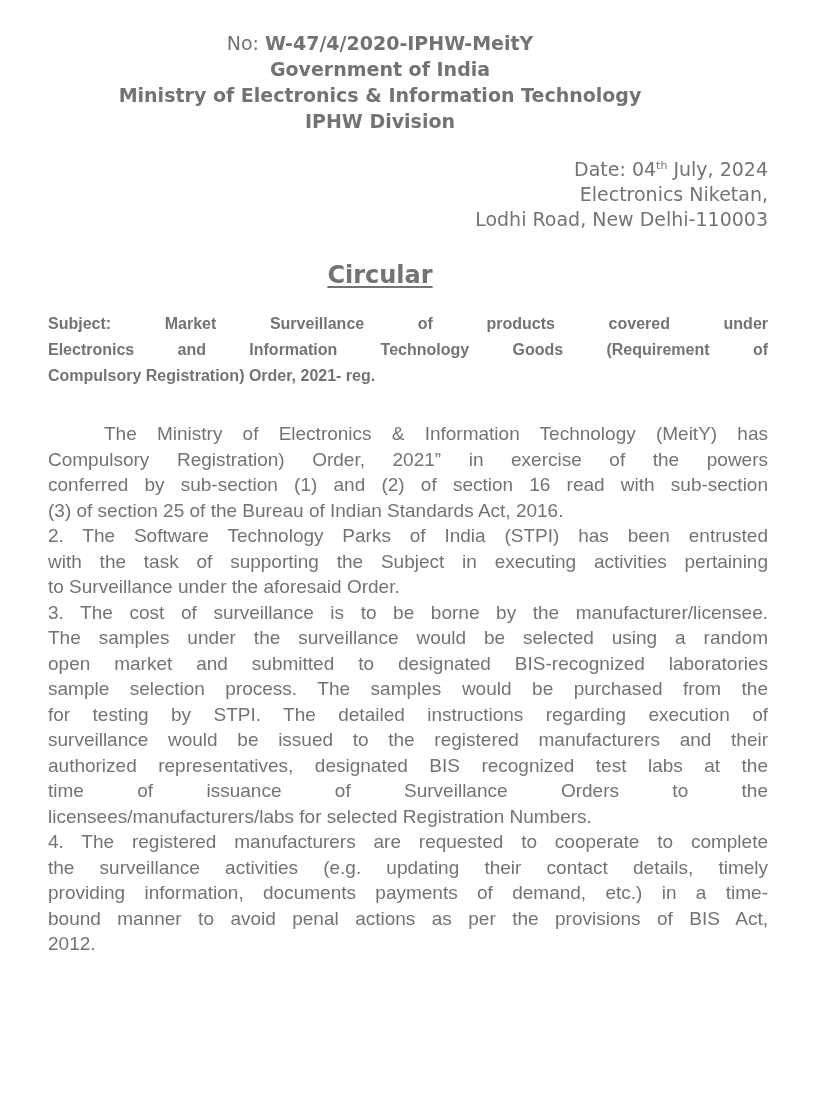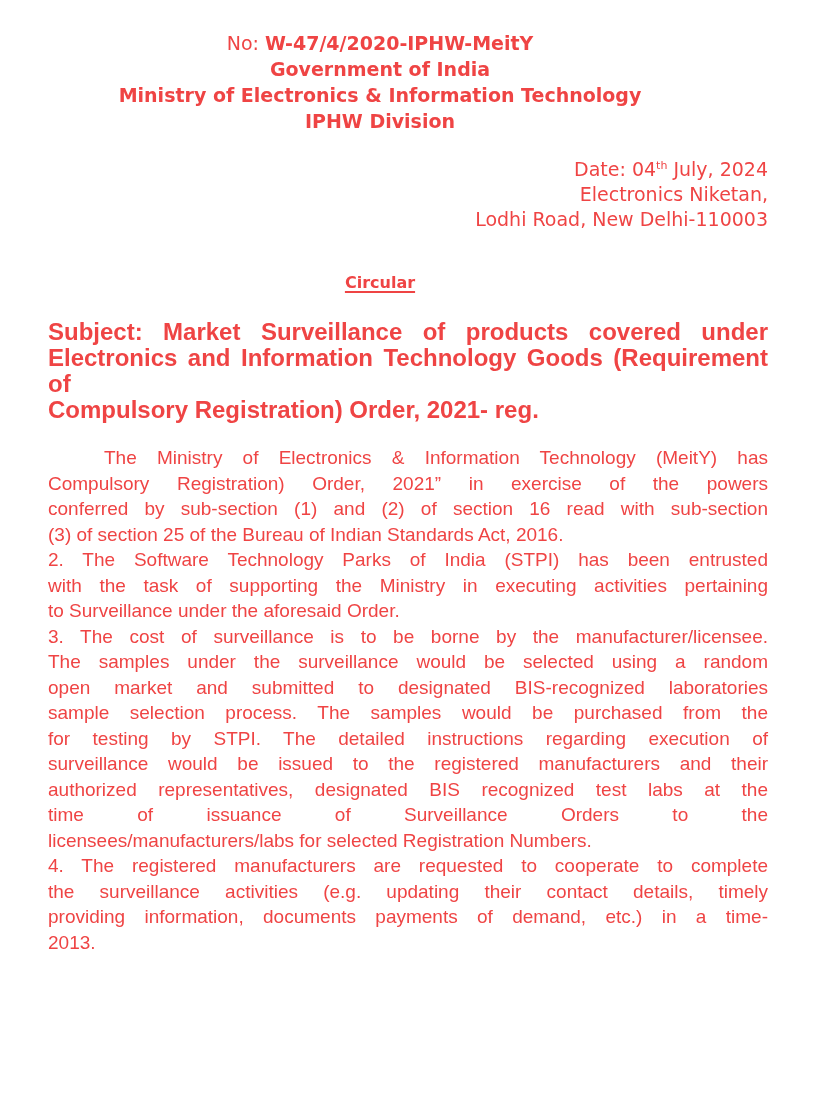--- a/index.html
+++ b/index.html
@@ -8,21 +8,21 @@
     background: #ffffff;
   }
   .page {
     position: relative;
     width: 816px;
     height: 1099px;
     box-sizing: border-box;
     margin: 0 auto;
     padding: 30px 48px 14px 48px;
     background: #ffffff;
-    color: #ef4444;
+    color: #737373;
     overflow: hidden;
     font-family: "DejaVu Sans", sans-serif;
   }
   .b { font-weight: bold; }
   
   .centered-zone {
     margin-right: 56px;
     text-align: center;
   }
   .ref-line, .org {
@@ -34,43 +34,43 @@
     text-align: right;
     font-size: 19px;
     line-height: 25px;
   }
   .date-block sup {
     font-size: 11px;
     line-height: 0;
     vertical-align: super;
   }
   .circular {
-    margin-top: 38px;
-    font-size: 16px;
+    margin-top: 30px;
+    font-size: 24px;
     line-height: 26px;
     font-weight: bold;
   }
   .u {
     text-decoration: underline;
     text-decoration-thickness: 2px;
     text-underline-offset: 3px;
   }
   .subject {
     margin-top: 23px;
     font-family: "Liberation Sans", sans-serif;
-    font-size: 24px;
+    font-size: 16px;
     line-height: 26px;
     font-weight: bold;
   }
   .para {
     font-family: "Liberation Sans", sans-serif;
     font-size: 19px;
     line-height: 25.5px;
   }
-  .para.first { margin-top: 22px; }
+  .para.first { margin-top: 32px; }
   .line.jline {
     text-align: justify;
     text-align-last: justify;
   }
   .line.last {
     text-align: center;
     text-align-last: left;
   }
   .line.indent { text-indent: 56px; }
 </style>
@@ -103,34 +103,35 @@
     </div>
 
   <div class="para first">
       <div class="line jline indent">The Ministry of Electronics &amp; Information Technology (MeitY) has</div>
       <div class="line jline">Compulsory Registration) Order, 2021” in exercise of the powers</div>
       <div class="line jline">conferred by sub-section (1) and (2) of section 16 read with sub-section</div>
       <div class="line last">(3) of section 25 of the Bureau of Indian Standards Act, 2016.</div>
     </div>
   <div class="para">
       <div class="line jline">2.  The Software Technology Parks of India (STPI) has been entrusted</div>
-      <div class="line jline">with the task of supporting the Ministry in executing activities pertaining</div>
+      <div class="line jline">with the task of supporting the Subject in executing activities pertaining</div>
       <div class="line last">to Surveillance under the aforesaid Order.</div>
     </div>
   <div class="para">
       <div class="line jline">3. The cost of surveillance is to be borne by the manufacturer/licensee.</div>
       <div class="line jline">The samples under the surveillance would be selected using a random</div>
       <div class="line jline">open market and submitted to designated BIS-recognized laboratories</div>
       <div class="line jline">sample selection process. The samples would be purchased from the</div>
       <div class="line jline">for testing by STPI. The detailed instructions regarding execution of</div>
       <div class="line jline">surveillance would be issued to the registered manufacturers and their</div>
       <div class="line jline">authorized representatives, designated BIS recognized test labs at the</div>
       <div class="line jline">time of issuance of Surveillance Orders to the</div>
       <div class="line last">licensees/manufacturers/labs for selected Registration Numbers.</div>
     </div>
   <div class="para">
       <div class="line jline">4. The registered manufacturers are requested to cooperate to complete</div>
       <div class="line jline">the surveillance activities (e.g. updating their contact details, timely</div>
       <div class="line jline">providing information, documents payments of demand, etc.)  in a time-</div>
-      <div class="line last">2013.</div>
+      <div class="line jline">bound manner to avoid penal actions as per the provisions of BIS Act,</div>
+      <div class="line last">2012.</div>
     </div>
 
 </div>
 
 </body></html>

